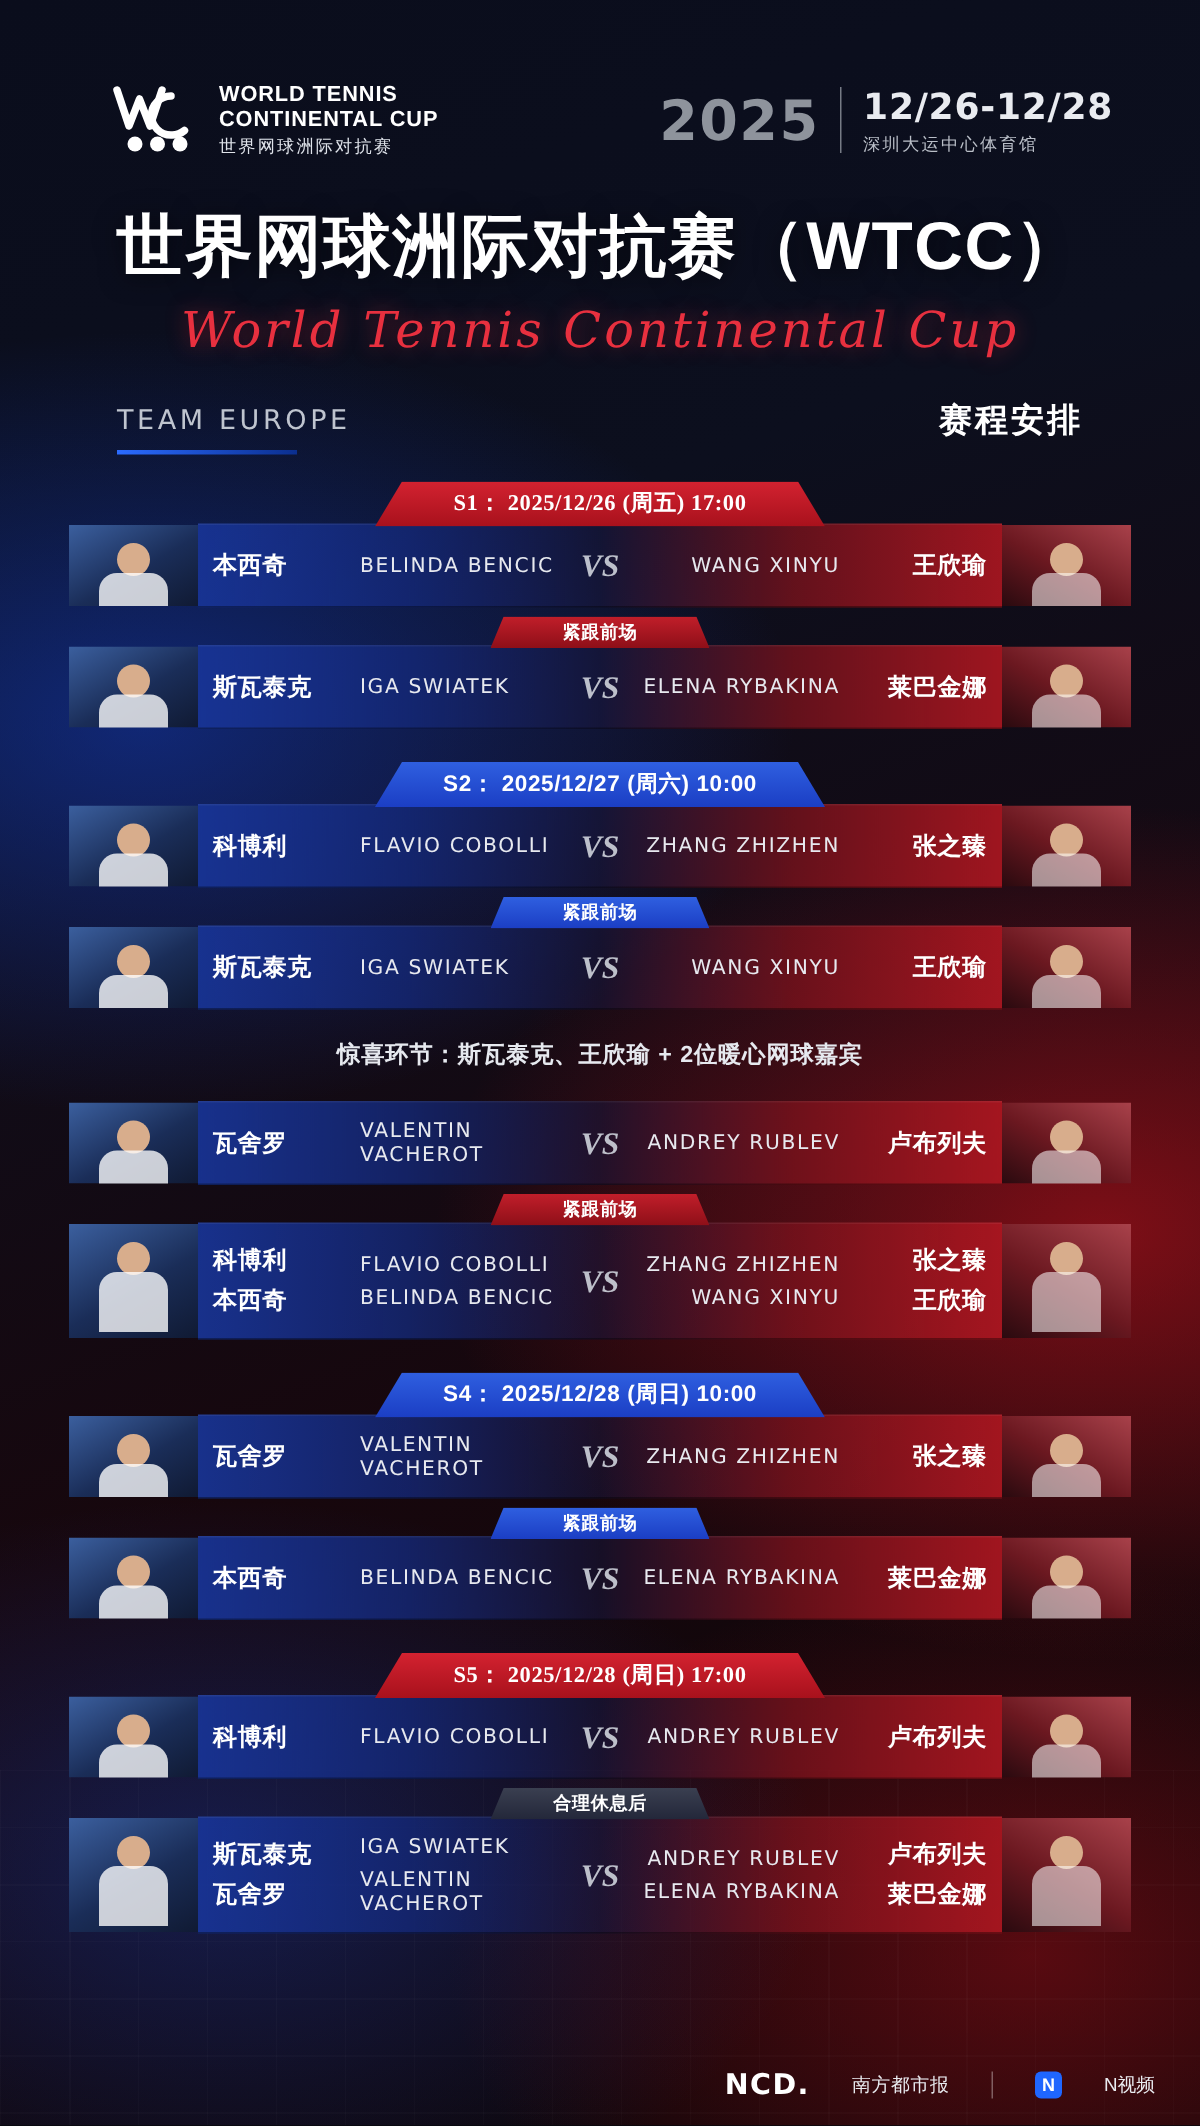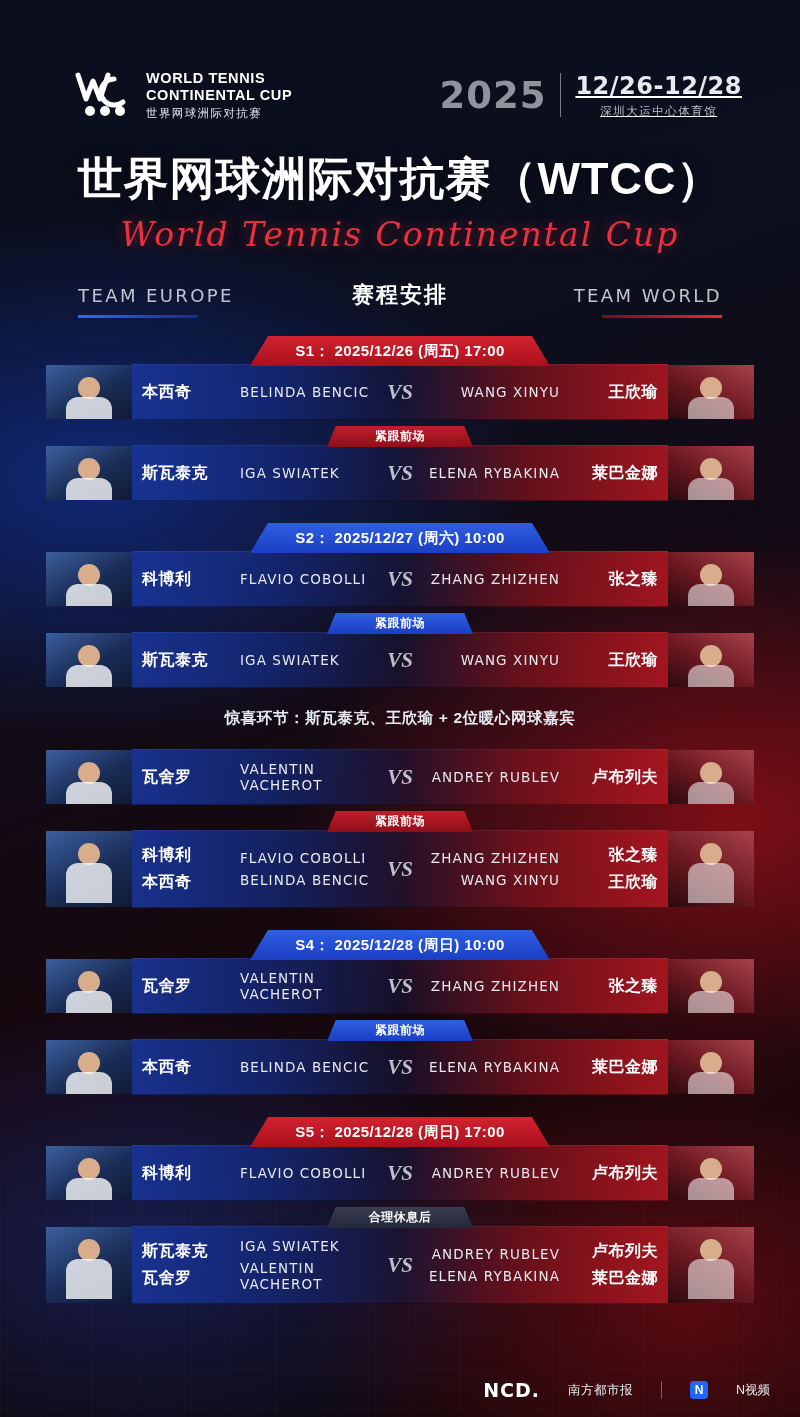--- a/index.html
+++ b/index.html
@@ -33,37 +33,37 @@
     opacity: .5;
     pointer-events: none;
   }
 
   
   .header {
     position: relative;
     display: flex;
     align-items: center;
     justify-content: space-between;
-    padding: 69px 58px 0 74px;
+    padding: 54px 58px 0 74px;
   }
   .brand { display: flex; align-items: center; gap: 14px; }
   .brand-mark { width: 58px; height: 52px; position: relative; }
   .brand-text { line-height: 1.18; }
   .brand-en1, .brand-en2 {
     font-size: 14.5px; letter-spacing: .6px; font-weight: bold; color: #fff;
   }
   .brand-cn { font-size: 11.5px; letter-spacing: 1.4px; color: #dfe3ea; margin-top: 3px; }
 
   .datebox { display: flex; align-items: center; gap: 14px; }
   .year {
     font-size: 37px; font-weight: bold; letter-spacing: 1px;
     color: #8e939c; font-family: "DejaVu Sans", sans-serif;
   }
   .vbar { width: 1px; height: 44px; background: #767b85; }
-  .dateright { text-align: center; text-decoration: underline; }
+  .dateright { text-align: left; }
   .daterange {
     font-size: 24px; font-weight: bold; letter-spacing: .5px; color: #e9ebf0;
     font-family: "DejaVu Sans", sans-serif;
   }
   .venue { font-size: 11.5px; color: #b9bec7; letter-spacing: 1.5px; margin-top: 4px; }
 
   
   .title-cn {
     text-align: center;
     font-size: 45px;
@@ -121,21 +121,21 @@
     line-height: 30px;
     text-align: center;
     font-size: 15px;
     font-weight: bold;
     letter-spacing: .4px;
     color: #fff;
     clip-path: polygon(6% 0, 94% 0, 100% 100%, 0 100%);
     z-index: 3;
   }
   .session-banner.blue { background: linear-gradient(180deg,#2f5fe0,#1b3ec4); width: 300px; }
-  .session-banner.red  { background: linear-gradient(180deg,#d32230,#a8111c); width: 300px; }
+  .session-banner.red  { background: linear-gradient(180deg,#d32230,#a8111c); width: 300px; font-family: Liberation Serif, serif; }
   .session-banner.small {
     width: 146px; height: 21px; line-height: 21px; font-size: 12px; letter-spacing: .5px;
   }
   .session-banner.small.blue { background: linear-gradient(180deg,#2f5fe0,#1b3ec4); }
   .session-banner.small.red  { background: linear-gradient(180deg,#c11e2a,#8e0f18); }
   .session-banner.small.dark { background: linear-gradient(180deg,#3a3f50,#23273a); }
 
   .row {
     position: relative;
     margin: -2px auto 0;
@@ -283,24 +283,20 @@
 
   <div class="title-cn">世界网球洲际对抗赛（WTCC）</div>
   <div class="title-en">World Tennis Continental Cup</div>
 
   <div class="teams">
     <div class="team left">
       <div class="team-name">TEAM EUROPE</div>
       <div class="team-rule"></div>
     </div>
     <div class="schedule-title">赛程安排</div>
-    <div class="team right">
-      <div class="team-name">TEAM WORLD</div>
-      <div class="team-rule"></div>
-    </div>
   </div>
 
   <div class="matches">
 
     <div class="block">
       <div class="session-banner red">S1： 2025/12/26 (周五) 17:00</div>
       <div class="row">
         <div class="pic l">
             <div class="ph"></div>
             <div class="head"></div>

